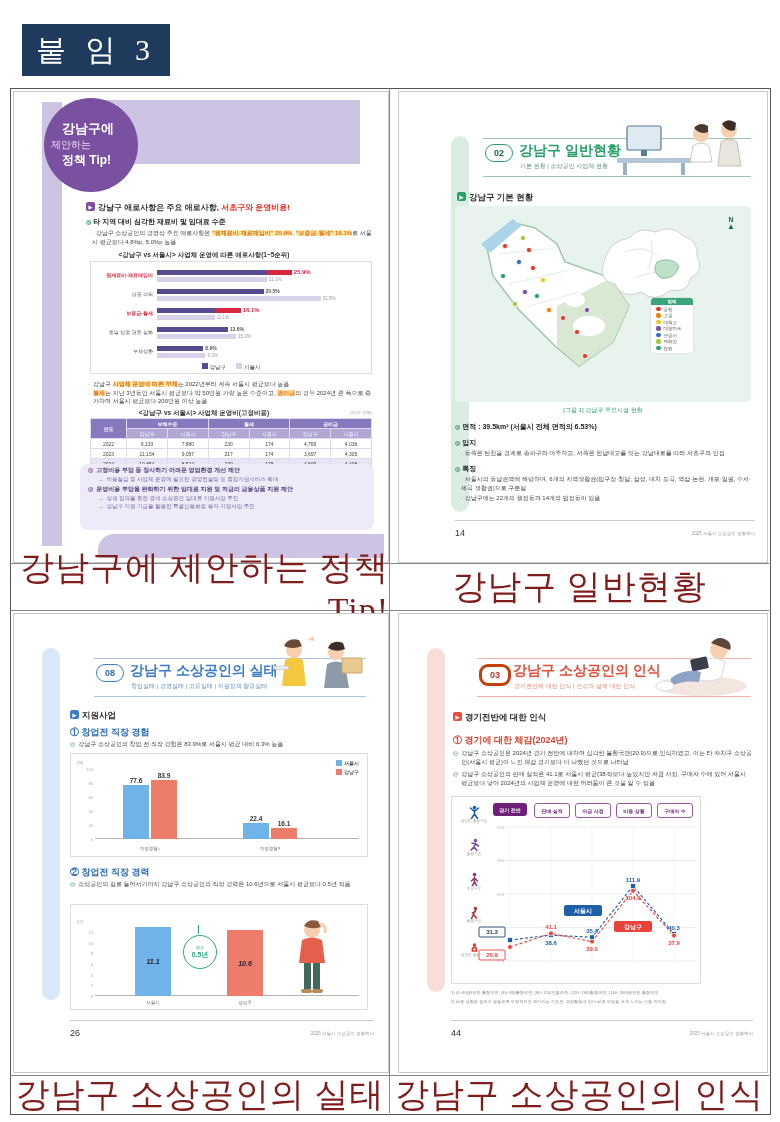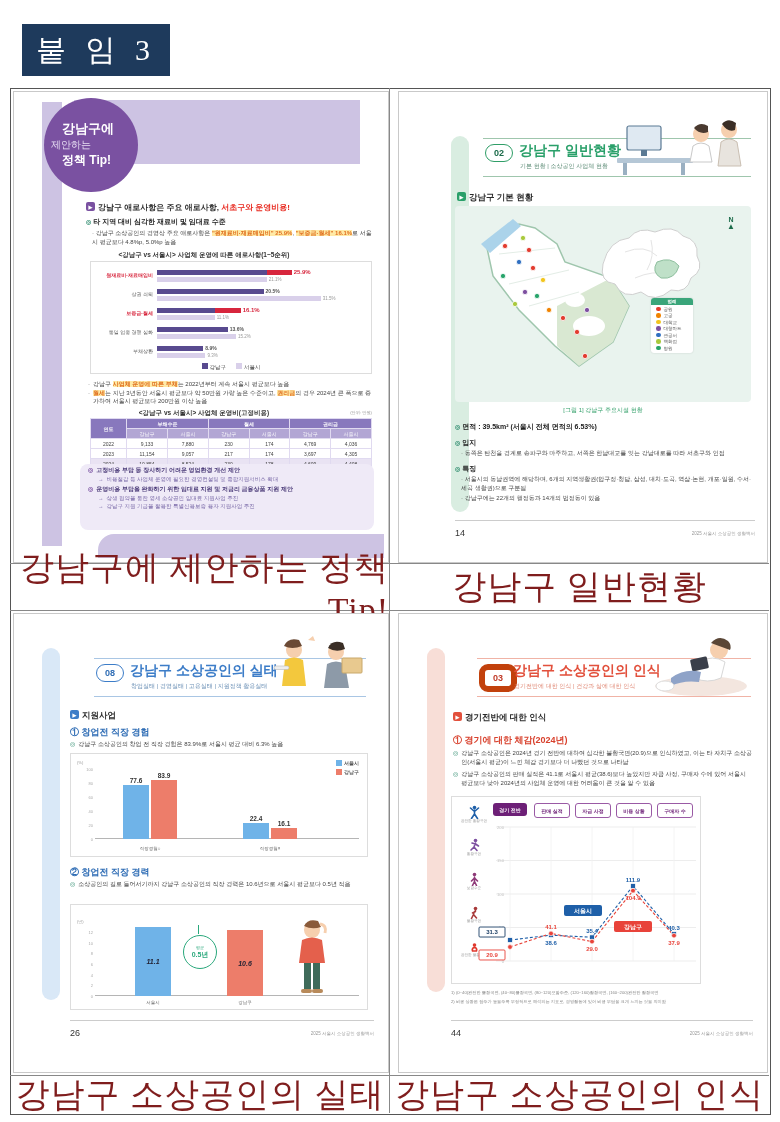--- a/index.html
+++ b/index.html
@@ -490,21 +490,21 @@
     </div>
 
     <div class="abs hl1" style="left:56px;right:14px;top:406px;background:#ccc"></div>
     <div class="abs pageno" style="left:56px;top:414px">26</div>
     <div class="abs bookft" style="right:14px;top:417px">2025 서울시 소상공인 생활백서</div>
   </div>
 
   <div class="abs pg" style="left:398px;top:613px;width:368px;height:458px">
     <div class="abs" style="left:28px;top:34px;width:18px;height:344px;background:#f8ded7;border-radius:9px"></div>
     <div class="abs hl1" style="left:78px;top:44px;width:274px;background:#f0b3a6"></div>
-    <div class="abs oval" style="left:80px;top:50px;width:26px;height:16px;border:6px solid #c2410c;color:#c03a28">03</div>
+    <div class="abs oval" style="left:80px;top:50px;width:26px;height:16px;border:3px solid #c2410c;color:#c03a28">03</div>
     <div class="abs" style="left:114px;top:48px;font-size:14px;font-weight:bold;color:#e2503c">강남구 소상공인의 인식</div>
     <div class="abs subt" style="left:115px;top:68px;color:#e08a77">경기전반에 대한 인식  |  건강과 삶에 대한 인식</div>
     <div class="abs hl1" style="left:78px;top:82px;width:274px;background:#f0b3a6"></div>
     <svg class="abs" style="left:244px;top:20px" width="112" height="62" viewBox="0 0 112 62">
       <ellipse cx="58" cy="52" rx="46" ry="10" fill="#f3e6df"></ellipse>
       <circle cx="76" cy="16" r="9" fill="#f6cfae"></circle>
       <path d="M68,9 q8,-9 17,-2 q4,4 2,9 q-11,-4 -19,-7" fill="#5a4636"></path>
       <path d="M56,28 q14,-8 26,0 l-4,16 q-14,6 -26,0 z" fill="#fff" stroke="#d8d8d8"></path>
       <rect x="48" y="24" width="17" height="12" rx="1.5" fill="#3a3f4a" transform="rotate(-12 56 30)"></rect>
       <path d="M28,44 q14,-10 30,-6 l-2,10 q-16,-2 -28,4 z" fill="#8fa3c8"></path>

